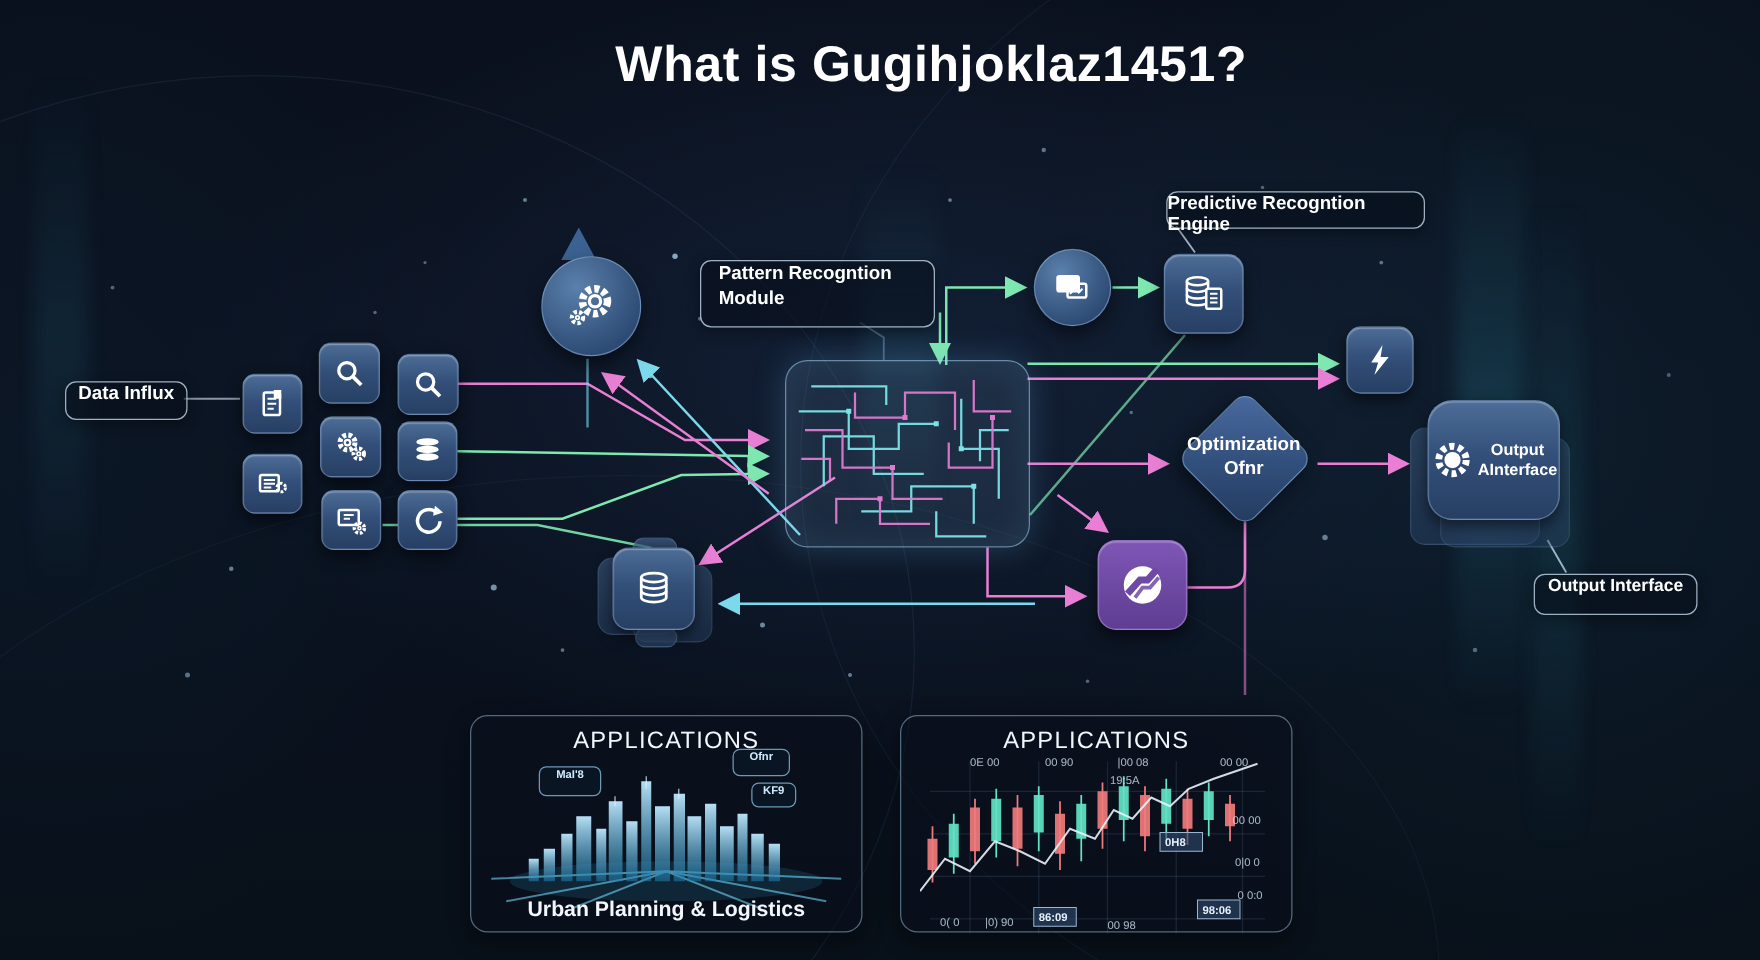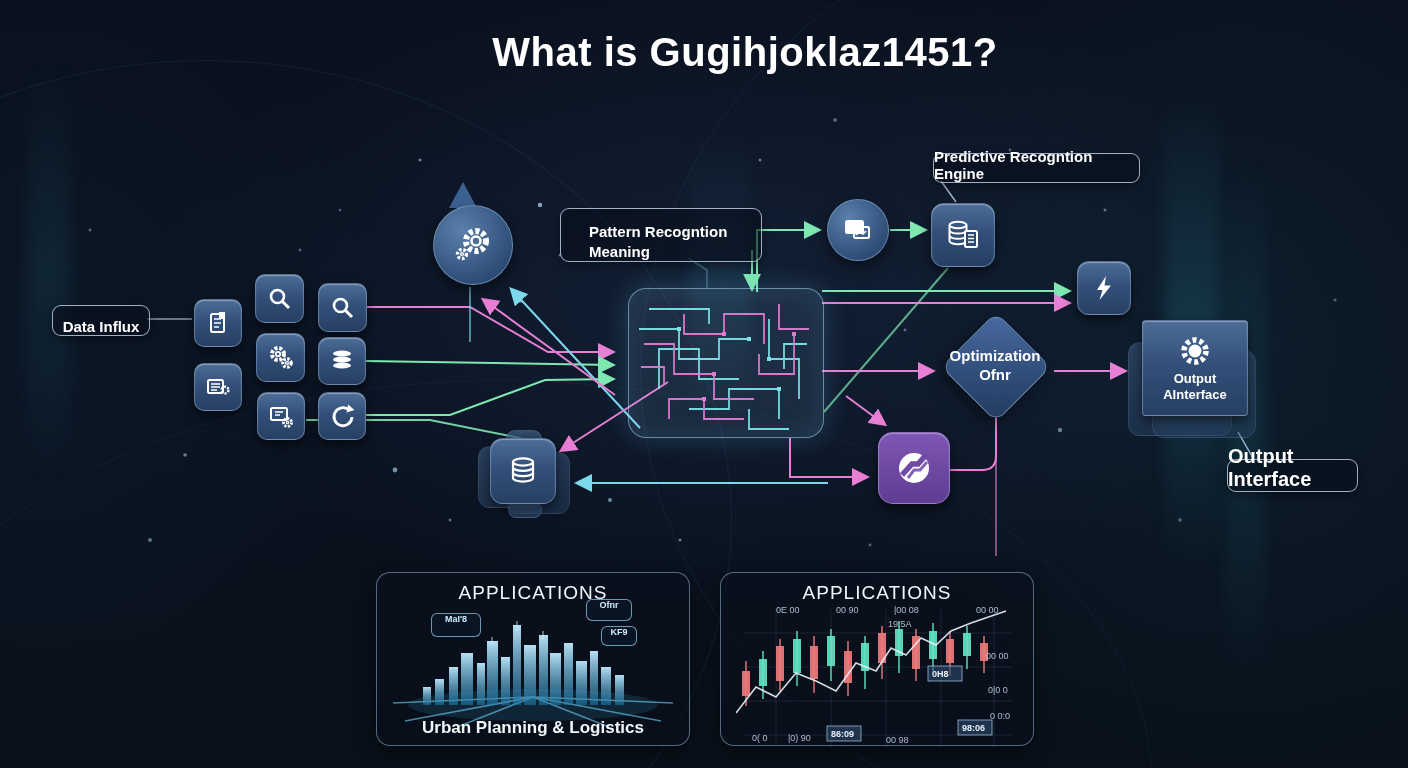--- a/index.html
+++ b/index.html
@@ -16,21 +16,21 @@
   .streak{position:absolute;pointer-events:none;filter:blur(7px);}
   .hdr{position:absolute;left:0;width:100%;text-align:center;margin-left:41px;}
   #main-title{top:30px;font-size:40px;font-weight:800;letter-spacing:.5px;}
   #sub-title{top:85px;font-size:26px;font-weight:400;color:#e3eaf4;}
   .tile{position:absolute;border-radius:10px;
     background:linear-gradient(180deg,#4d6d96 0%,#33507a 45%,#273f63 100%);
     box-shadow:inset 0 1px 1px rgba(255,255,255,.35),0 5px 12px rgba(0,0,0,.55);
     border:1px solid rgba(145,175,210,.45);
     display:flex;align-items:center;justify-content:center;}
   .callout{position:absolute;border:1.5px solid rgba(195,218,238,.8);border-radius:9px;
-    background:rgba(8,15,27,.62);display:flex;align-items:flex-end;justify-content:center;
+    background:rgba(8,15,27,.62);display:flex;align-items:flex-start;justify-content:center;
     font-weight:bold;box-shadow:0 3px 10px rgba(0,0,0,.4);}
   .circle-node{position:absolute;border-radius:50%;
     background:radial-gradient(circle at 35% 30%,#5a80ab,#2c4a74 75%);
     border:1px solid rgba(150,185,220,.5);box-shadow:0 6px 14px rgba(0,0,0,.5);
     display:flex;align-items:center;justify-content:center;}
   .stack-layer{position:absolute;border-radius:12px;
     background:linear-gradient(180deg,#45658f,#2a4468);
     border:1px solid rgba(140,170,205,.4);}
   .card{position:absolute;width:312px;height:172px;border-radius:14px;
     border:1.2px solid rgba(160,195,225,.5);background:rgba(9,15,27,.55);
@@ -208,24 +208,24 @@
   <div class="pin-tip"></div>
   <div class="circle-node" style="left:433px;top:205px;width:78px;height:78px;">
     <svg width="44" height="44" viewBox="0 0 44 44" fill="none" stroke="#fff">
       <circle cx="25" cy="18" r="10" stroke-width="6" stroke-dasharray="4 2.6"></circle>
         <circle cx="25" cy="18" r="4.5" stroke-width="2.6"></circle>
       <circle cx="11" cy="31" r="4.5" stroke-width="3.4" stroke-dasharray="2.6 1.8"></circle>
         <circle cx="11" cy="31" r="1.4" stroke-width="1.4"></circle>
     </svg>
   </div>
 
-  <div class="callout" style="left:560px;top:208px;width:172px;height:52px;justify-content:flex-start;padding-left:28px;font-size:15px;line-height:1.3;">
+  <div class="callout" style="left:560px;top:208px;width:172px;height:52px;justify-content:flex-start;padding-left:14px;font-size:15px;line-height:1.3;">
     <div>
       <div>Pattern Recogntion</div>
-      <div>Meaning</div>
+      <div>Module</div>
     </div>
   </div>
 
   <div class="chip">
     <svg width="194" height="148" viewBox="0 0 194 148" fill="none" stroke-width="1.8">
       <g stroke="#7de2e8" opacity=".95">
         <polyline points="10,40 50,40 50,70 90,70 90,50 120,50"></polyline>
         <polyline points="30,100 30,60 70,60 70,90 110,90"></polyline>
         <polyline points="140,30 140,70 170,70 170,110"></polyline>
         <polyline points="60,120 100,120 100,100 150,100 150,130"></polyline>
@@ -305,33 +305,33 @@
         <ellipse cx="17" cy="8" rx="10" ry="3.6"></ellipse>
         <path d="M7,8 V24 a10,3.6 0 0 0 20,0 V8"></path>
         <path d="M7,13.3 a10,3.6 0 0 0 20,0 M7,18.6 a10,3.6 0 0 0 20,0"></path>
       </svg>
     </div>
   </div>
 
   <div class="abs" style="left:1128px;top:316px;width:130px;height:122px;">
     <div class="stack-layer" style="left:0;top:26px;width:102px;height:92px;opacity:.5;border-radius:12px;"></div>
     <div class="stack-layer" style="left:24px;top:34px;width:102px;height:86px;opacity:.4;border-radius:12px;"></div>
-    <div class="tile" style="left:14px;top:4px;width:104px;height:94px;border-radius:4px;flex-direction:column;gap:2px;">
+    <div class="tile" style="left:14px;top:4px;width:104px;height:94px;border-radius:20px;flex-direction:row;gap:2px;">
       <svg width="36" height="36" viewBox="0 0 36 36" fill="none" stroke="#fff">
         <circle cx="18" cy="18" r="11" stroke-width="5.5" stroke-dasharray="4 3"></circle>
         <circle cx="18" cy="18" r="6.5" fill="#fff" stroke="none"></circle>
       </svg>
       <div style="font-size:13px;font-weight:bold;text-align:center;line-height:1.2;">
         <div>Output</div>
         <div>AInterface</div>
       </div>
     </div>
   </div>
 
-  <div class="callout" style="left:1227px;top:459px;width:129px;height:31px;font-size:20px;">
+  <div class="callout" style="left:1227px;top:459px;width:129px;height:31px;font-size:14px;">
     <span>Output Interface</span>
   </div>
 
   <div class="card" style="left:376px;top:572px;">
     <div class="card-header">APPLICATIONS</div>
     <svg class="abs" width="292" height="122" viewBox="0 0 292 122" style="left:10px;top:32px;">
       <defs>
         <linearGradient id="cg" x1="0" y1="0" x2="0" y2="1">
           <stop offset="0" stop-color="#bfeaff" stop-opacity=".95"></stop>
             <stop offset="1" stop-color="#1f7fb0" stop-opacity=".55"></stop>

